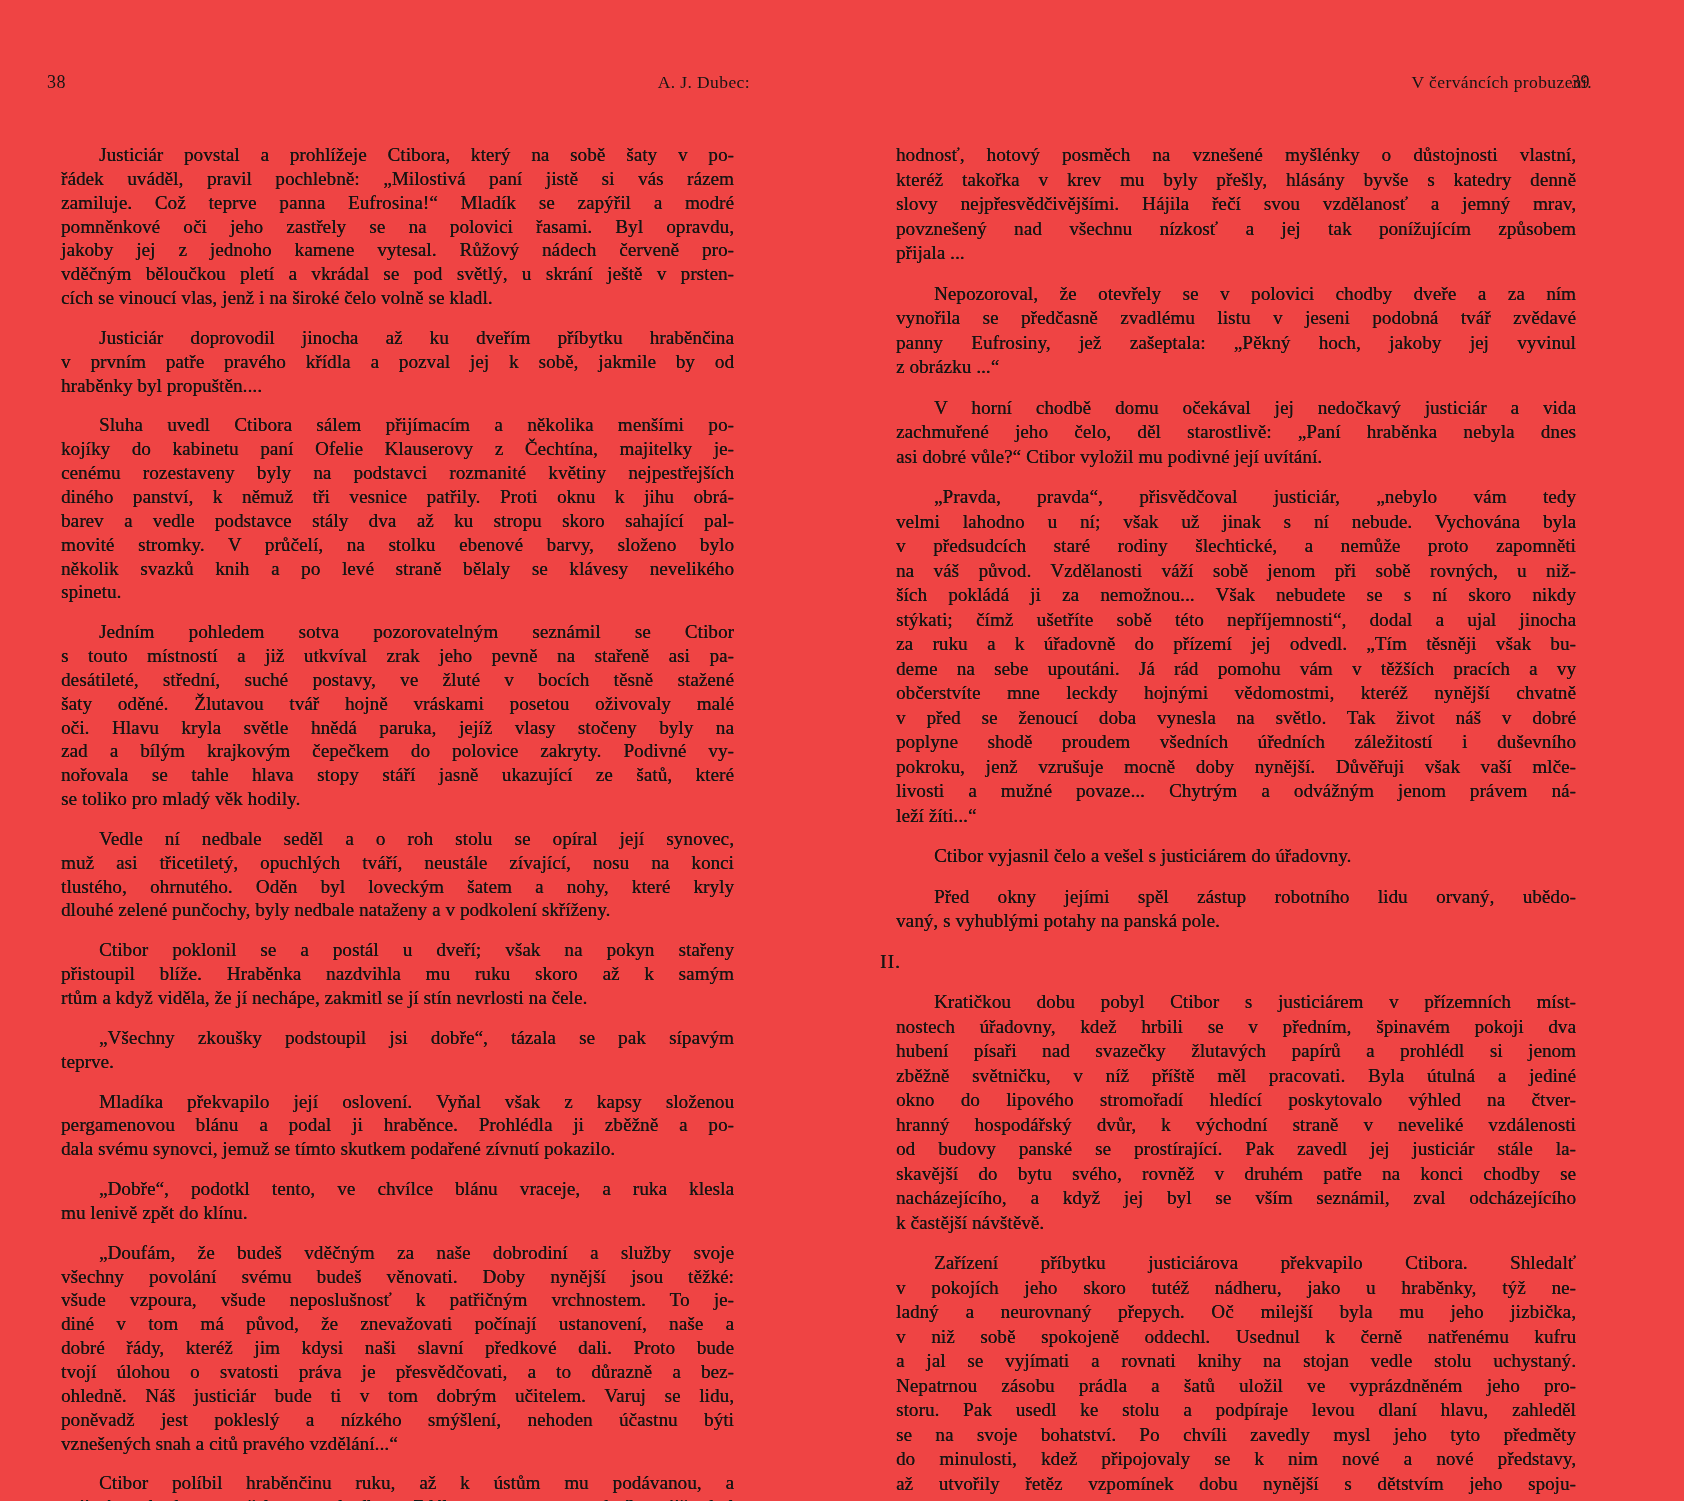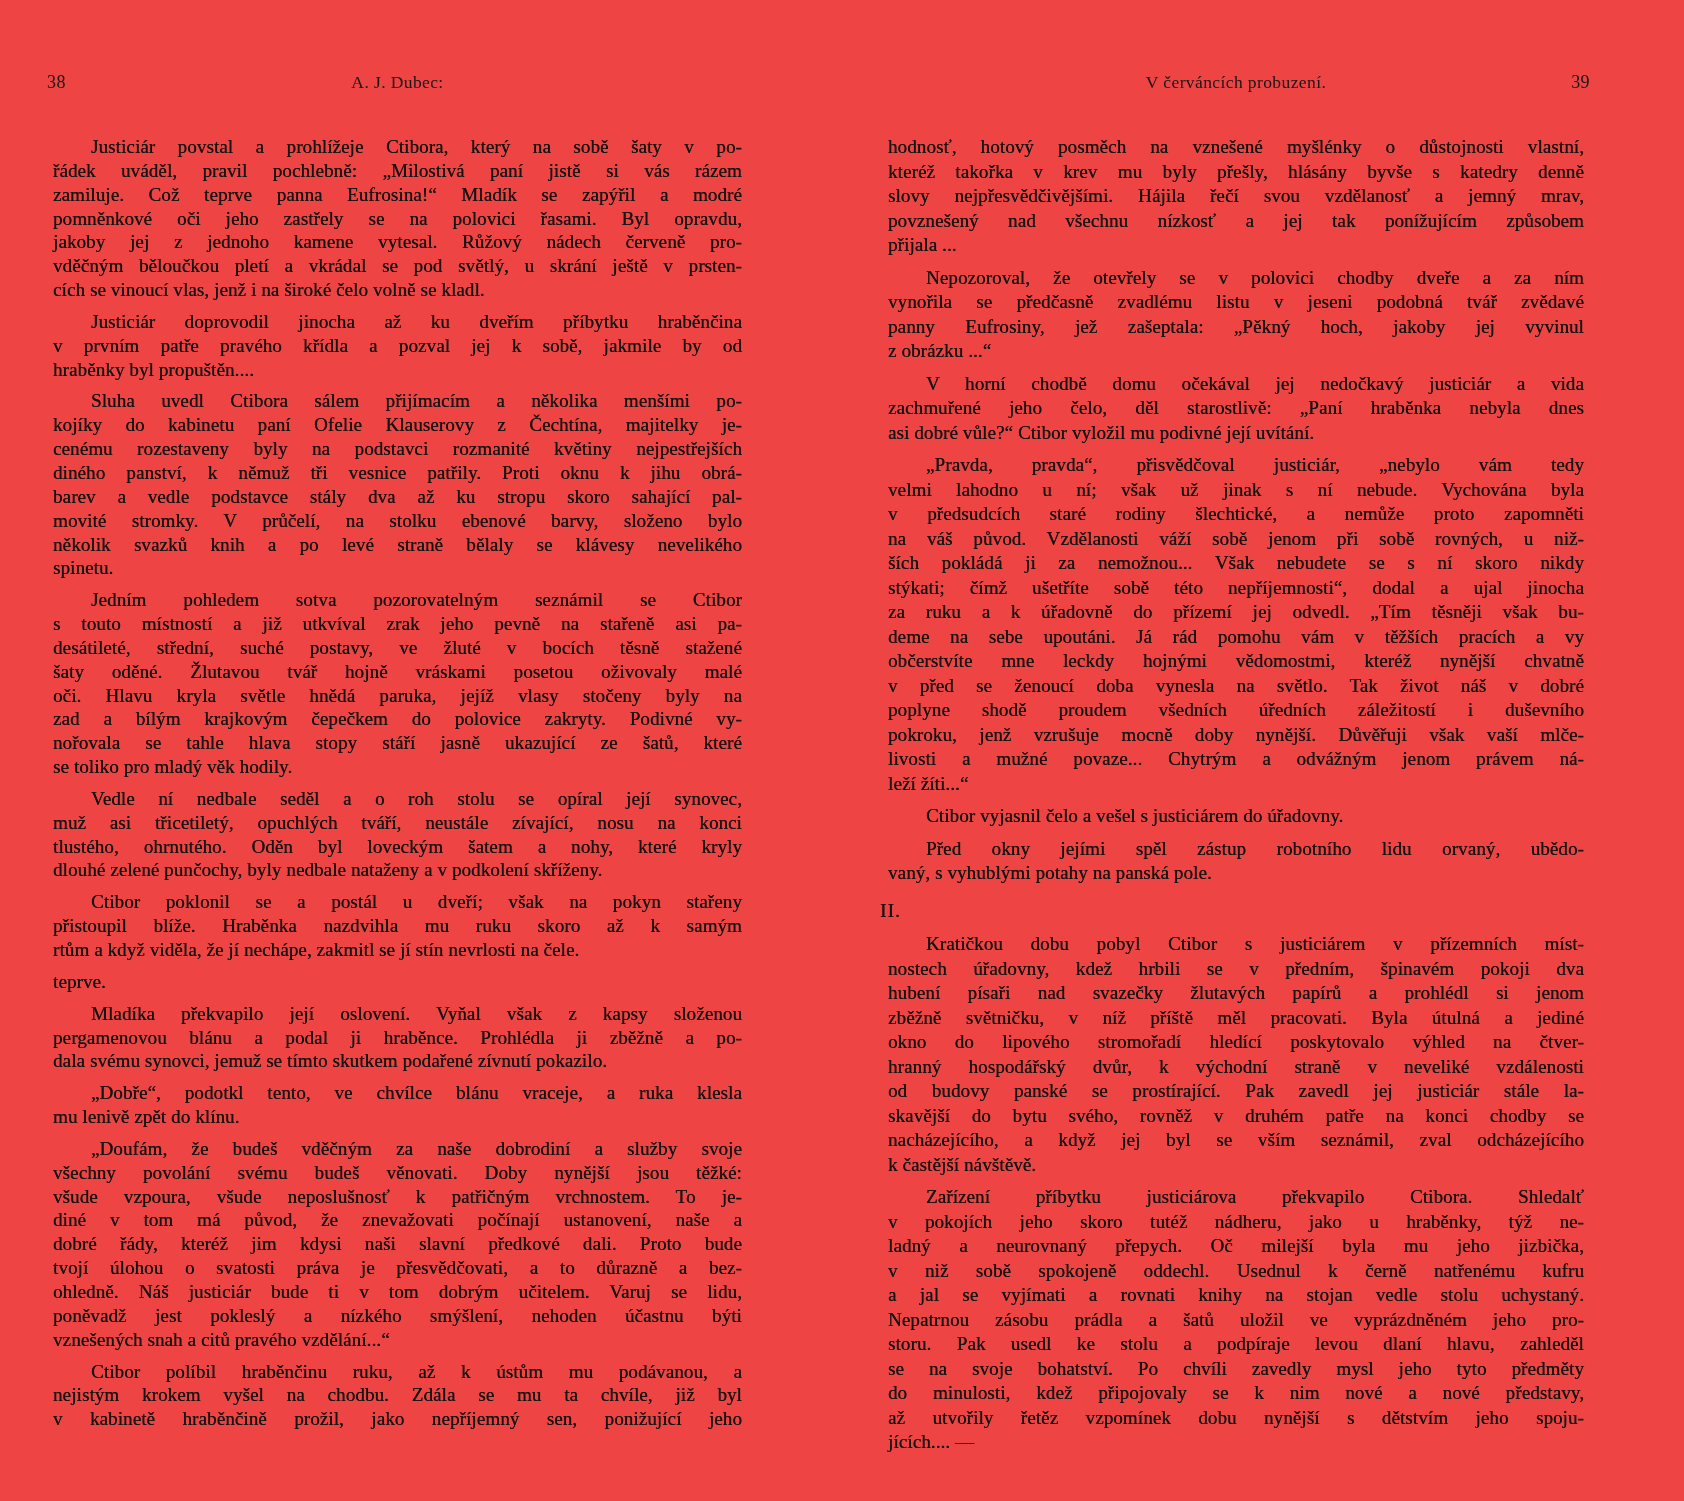--- a/index.html
+++ b/index.html
@@ -27,38 +27,38 @@
   .page-header {
     position: absolute;
     top: 72px;
     left: 0;
     width: 100%;
     height: 26px;
     font-size: 17.5px;
     letter-spacing: 0.4px;
   }
   .running-title {
-    text-align: center;
+    text-align: right;
     width: 100%;
   }
   .page-num {
     position: absolute;
     top: 0;
     font-size: 18px;
   }
   .page-left  .page-num { left: 2px; }
   .page-right .page-num { right: 2px; }
 
   .page-body {
     position: absolute;
     top: 127px;
     left: 0;
     width: 100%;
   }
-  .para { margin: 8px; }
+  .para { margin: 16px; }
   .line {
     font-size: 19px;
     line-height: 23.85px;
     text-align: justify;
     text-align-last: justify;
     letter-spacing: 0.1px;
     text-shadow: 0.25px 0 0 currentColor;
     white-space: normal;
   }
   .page-right .line { line-height: 24.5px; }
@@ -124,20 +124,21 @@
           <div class="line">muž asi třicetiletý, opuchlých tváří, neustále zívající, nosu na konci</div>
           <div class="line">tlustého, ohrnutého. Oděn byl loveckým šatem a nohy, které kryly</div>
           <div class="line end">dlouhé zelené punčochy, byly nedbale nataženy a v podkolení skříženy.</div>
         </div>
         <div class="para">
           <div class="line first">Ctibor poklonil se a postál u dveří; však na pokyn stařeny</div>
           <div class="line">přistoupil blíže. Hraběnka nazdvihla mu ruku skoro až k samým</div>
           <div class="line end">rtům a když viděla, že jí nechápe, zakmitl se jí stín nevrlosti na čele.</div>
         </div>
         <div class="para">
+          <div class="line first">„Všechny zkoušky podstoupil jsi dobře“, tázala se pak sípavým</div>
           <div class="line end">teprve.</div>
         </div>
         <div class="para">
           <div class="line first">Mladíka překvapilo její oslovení. Vyňal však z kapsy složenou</div>
           <div class="line">pergamenovou blánu a podal ji hraběnce. Prohlédla ji zběžně a po-</div>
           <div class="line end">dala svému synovci, jemuž se tímto skutkem podařené zívnutí pokazilo.</div>
         </div>
         <div class="para">
           <div class="line first">„Dobře“, podotkl tento, ve chvílce blánu vraceje, a ruka klesla</div>
           <div class="line end">mu lenivě zpět do klínu.</div>

